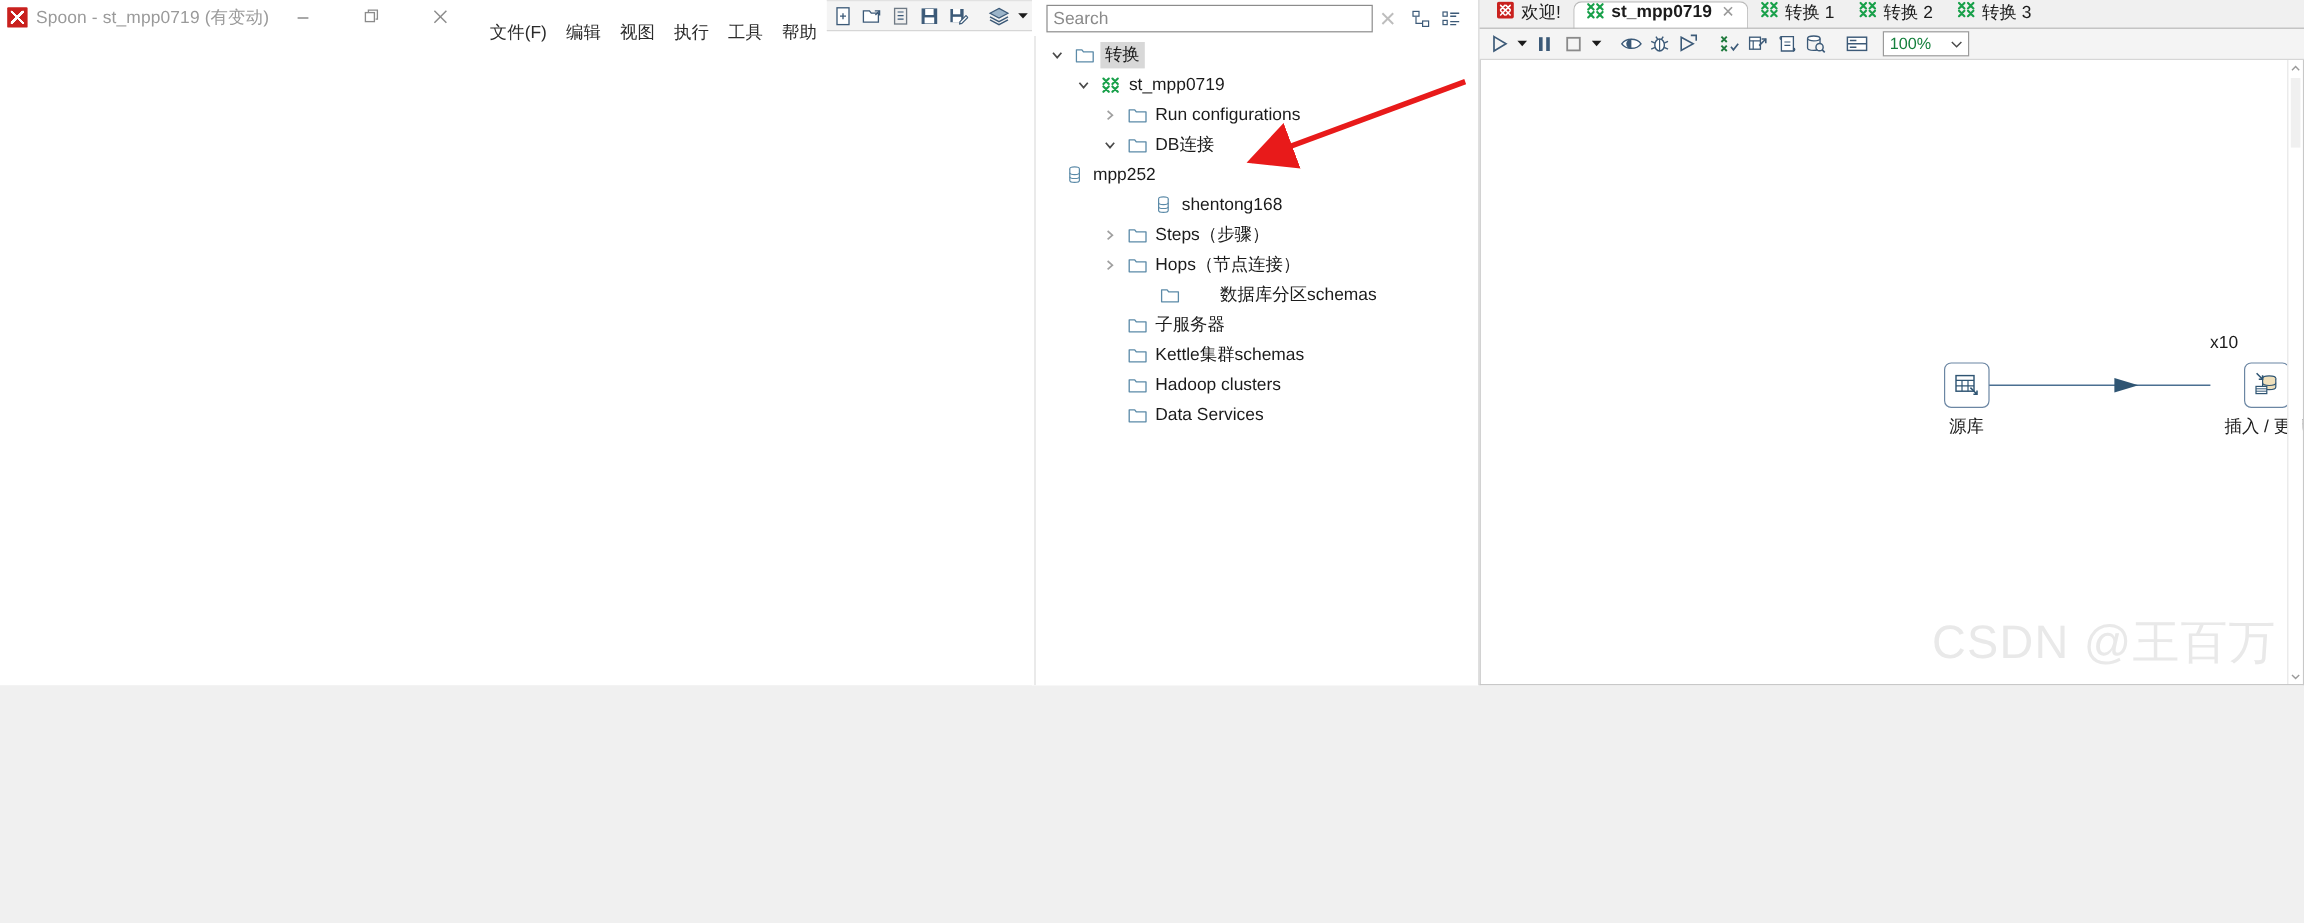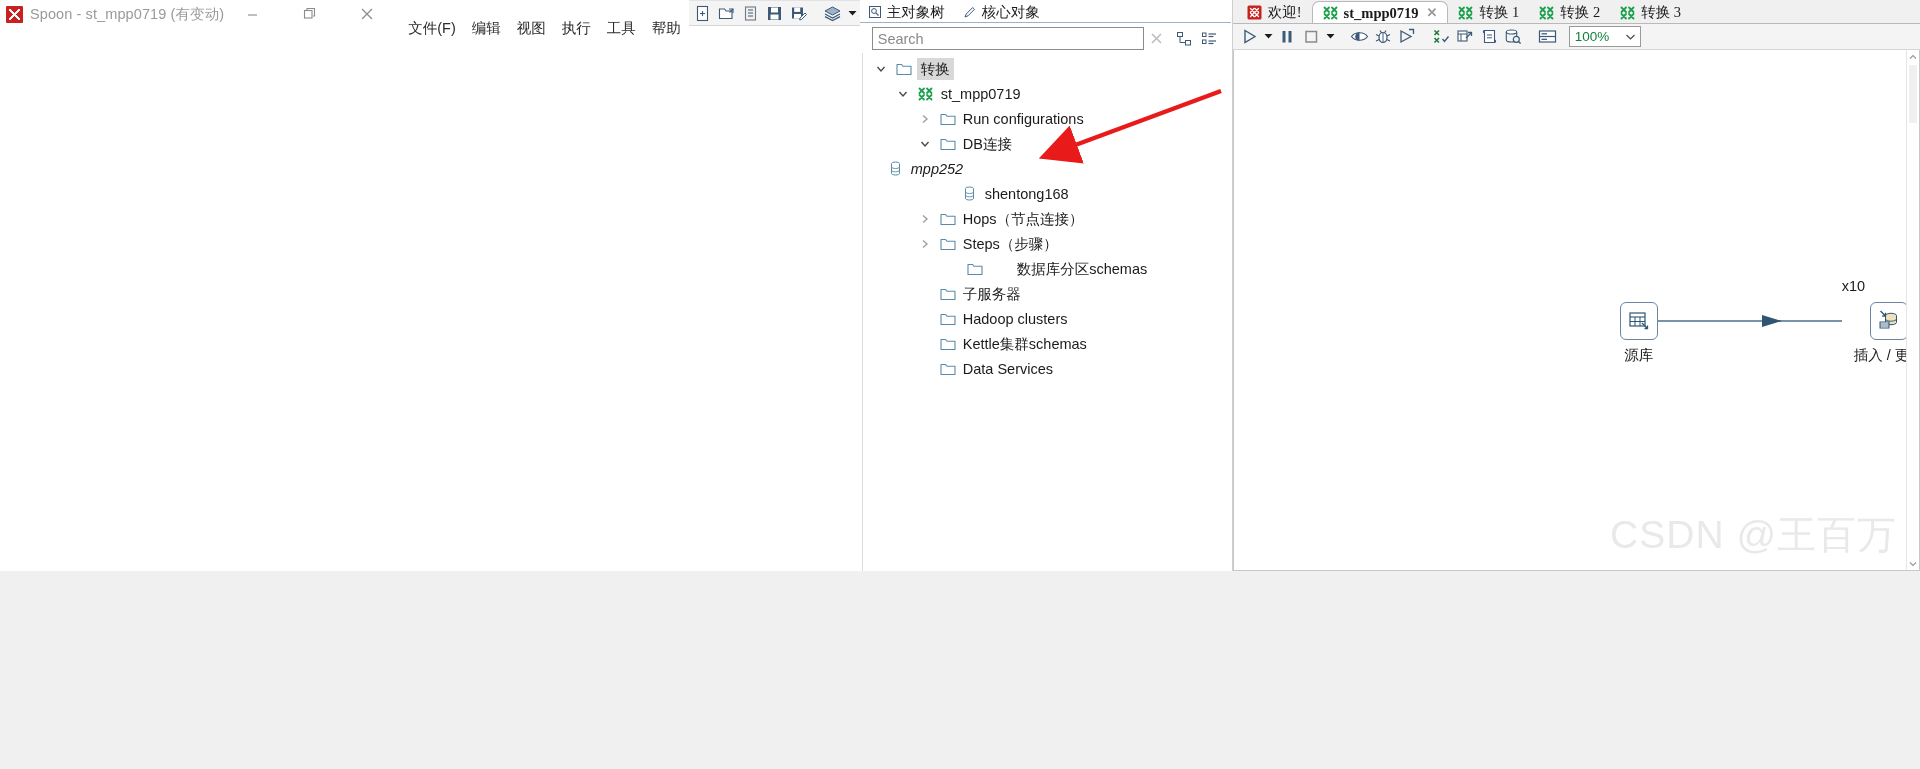--- a/index.html
+++ b/index.html
@@ -216,29 +216,28 @@
   .editor-tabs {
     height: 24px;
     display: flex; align-items: flex-end;
     background: #f0f0f0;
     flex: 0 0 auto;
     padding-left: 4px;
     position: relative;
   }
   .etab {
     height: 23px;
-    display: flex; align-items: center;
+    display: flex; align-items: flex-start;
     padding: 0 10px;
     font-size: 14.5px;
     color: #1b1b1b;
     gap: 6px;
     white-space: nowrap;
     border-radius: 7px 7px 0 0;
     position: relative;
-    font-family: Liberation Serif, serif;
   }
   .etab.active {
     background: #ffffff;
     border: 1px solid #b9b9b9;
     border-bottom: none;
     font-weight: bold;
   }
   .etab .kicon { display: flex; align-items: center; }
   .etab .closex { color: #9a9a9a; font-size: 13px; margin-left: 2px; }
   .etabs-line {
@@ -428,40 +427,20 @@
       <svg width="9" height="7" viewBox="0 0 9 7">
           <path d="M0.5 1 L4.5 5.5 L8.5 1 z" fill="#1b1b1b"></path>
         </svg>
     </div>
   </div>
 
   <div class="body">
 
     <div class="leftpanel">
 
-      <div class="view-tabs">
-        <div class="view-tab active">
-          <span class="vt-icon">
-            <svg width="14" height="14" viewBox="0 0 14 14">
-              <rect x="1.5" y="1.5" width="11" height="11" fill="#fff" stroke="#3c5a78" stroke-width="1"></rect>
-              <circle cx="6" cy="6" r="2.4" fill="none" stroke="#3c5a78" stroke-width="1"></circle>
-              <line x1="7.8" y1="7.8" x2="10.5" y2="10.5" stroke="#3c5a78" stroke-width="1.2"></line>
-            </svg>
-          </span>
-          <span>主对象树</span>
-        </div>
-        <div class="view-tab">
-          <span class="vt-icon">
-            <svg width="14" height="14" viewBox="0 0 14 14">
-              <path d="M2 12 l1.2-3 6.5-6.5 1.8 1.8 -6.5 6.5 z" fill="#fff" stroke="#3c5a78" stroke-width="1"></path>
-            </svg>
-          </span>
-          <span>核心对象</span>
-        </div>
-      </div>
 
       <div class="search-row">
         <input class="search-input" type="text" value="" placeholder="Search" style="">
         <div class="search-clear">
           <svg width="15" height="15" viewBox="0 0 15 15">
             <line x1="3" y1="3" x2="12" y2="12" stroke="#bdbdbd" stroke-width="1.6"></line>
             <line x1="12" y1="3" x2="3" y2="12" stroke="#bdbdbd" stroke-width="1.6"></line>
           </svg>
         </div>
         <div class="tree-tools">
@@ -533,21 +512,21 @@
                   <polyline points="1.5,3 5,7 8.5,3" fill="none" stroke="#4a4a4a" stroke-width="1.4"></polyline>
                 </svg>
               </div>
               <div class="row-icon">
                 <svg width="16" height="14" viewBox="0 0 16 14">
                   <path d="M1 12.5 V2.5 h4.6 l1.3 1.8 H15 V12.5 z" fill="#ffffff" stroke="#5b8aa8" stroke-width="1.1" stroke-linejoin="round"></path>
                 </svg>
               </div>
               <div class="row-label">DB连接</div>
             </div>
-            <div class="tree-row" style=" font-style: italic;">
+            <div class="tree-row" style="">
               <div class="tw"></div>
               <div class="row-icon">
                 <svg width="13" height="15" viewBox="0 0 13 15">
                   <ellipse cx="6.5" cy="2.6" rx="4" ry="1.6" fill="#fff" stroke="#5b8aa8" stroke-width="1"></ellipse>
                   <path d="M2.5 2.6 v9.8 c0 .9 1.8 1.6 4 1.6 s4-.7 4-1.6 V2.6" fill="#fff" stroke="#5b8aa8" stroke-width="1"></path>
                   <path d="M2.5 5.9 c0 .9 1.8 1.6 4 1.6 s4-.7 4-1.6" fill="none" stroke="#5b8aa8" stroke-width=".9"></path>
                   <path d="M2.5 9.2 c0 .9 1.8 1.6 4 1.6 s4-.7 4-1.6" fill="none" stroke="#5b8aa8" stroke-width=".9"></path>
                 </svg>
               </div>
               <div class="row-label">mpp252</div>
@@ -568,34 +547,34 @@
               <div class="tw">
                 <svg width="10" height="10" viewBox="0 0 10 10">
                   <polyline points="3,1.5 7,5 3,8.5" fill="none" stroke="#a0a0a0" stroke-width="1.4"></polyline>
                 </svg>
               </div>
               <div class="row-icon">
                 <svg width="16" height="14" viewBox="0 0 16 14">
                   <path d="M1 12.5 V2.5 h4.6 l1.3 1.8 H15 V12.5 z" fill="#ffffff" stroke="#5b8aa8" stroke-width="1.1" stroke-linejoin="round"></path>
                 </svg>
               </div>
-              <div class="row-label">Hops（节点连接）</div>
+              <div class="row-label">Steps（步骤）</div>
             </div>
             <div class="tree-row" style="padding-left: 52px;">
               <div class="tw">
                 <svg width="10" height="10" viewBox="0 0 10 10">
                   <polyline points="3,1.5 7,5 3,8.5" fill="none" stroke="#a0a0a0" stroke-width="1.4"></polyline>
                 </svg>
               </div>
               <div class="row-icon">
                 <svg width="16" height="14" viewBox="0 0 16 14">
                   <path d="M1 12.5 V2.5 h4.6 l1.3 1.8 H15 V12.5 z" fill="#ffffff" stroke="#5b8aa8" stroke-width="1.1" stroke-linejoin="round"></path>
                 </svg>
               </div>
-              <div class="row-label">Steps（步骤）</div>
+              <div class="row-label">Hops（节点连接）</div>
             </div>
             <div class="tree-row" style="padding-left: 52px; gap: 27px;">
               <div class="tw"></div>
               <div class="row-icon">
                 <svg width="16" height="14" viewBox="0 0 16 14">
                   <path d="M1 12.5 V2.5 h4.6 l1.3 1.8 H15 V12.5 z" fill="#ffffff" stroke="#5b8aa8" stroke-width="1.1" stroke-linejoin="round"></path>
                 </svg>
               </div>
               <div class="row-label">数据库分区schemas</div>
             </div>
@@ -608,30 +587,30 @@
               </div>
               <div class="row-label">子服务器</div>
             </div>
             <div class="tree-row" style="padding-left: 52px;">
               <div class="tw"></div>
               <div class="row-icon">
                 <svg width="16" height="14" viewBox="0 0 16 14">
                   <path d="M1 12.5 V2.5 h4.6 l1.3 1.8 H15 V12.5 z" fill="#ffffff" stroke="#5b8aa8" stroke-width="1.1" stroke-linejoin="round"></path>
                 </svg>
               </div>
-              <div class="row-label">Hadoop clusters</div>
+              <div class="row-label">Kettle集群schemas</div>
             </div>
             <div class="tree-row" style="padding-left: 52px;">
               <div class="tw"></div>
               <div class="row-icon">
                 <svg width="16" height="14" viewBox="0 0 16 14">
                   <path d="M1 12.5 V2.5 h4.6 l1.3 1.8 H15 V12.5 z" fill="#ffffff" stroke="#5b8aa8" stroke-width="1.1" stroke-linejoin="round"></path>
                 </svg>
               </div>
-              <div class="row-label">Kettle集群schemas</div>
+              <div class="row-label">Hadoop clusters</div>
             </div>
             <div class="tree-row" style="padding-left: 52px;">
               <div class="tw"></div>
               <div class="row-icon">
                 <svg width="16" height="14" viewBox="0 0 16 14">
                   <path d="M1 12.5 V2.5 h4.6 l1.3 1.8 H15 V12.5 z" fill="#ffffff" stroke="#5b8aa8" stroke-width="1.1" stroke-linejoin="round"></path>
                 </svg>
               </div>
               <div class="row-label">Data Services</div>
             </div>

